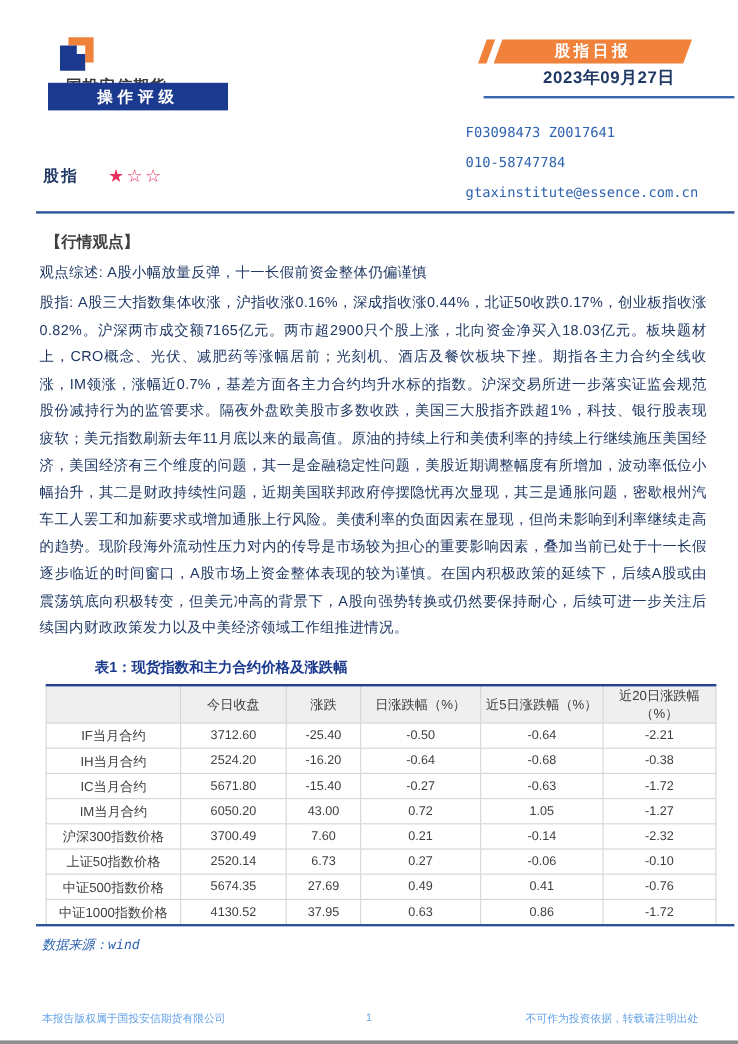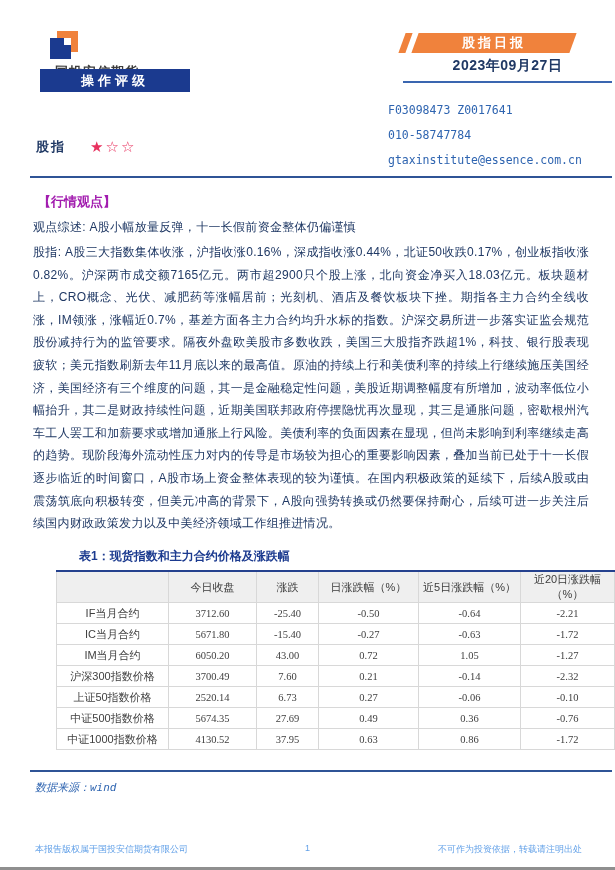--- a/index.html
+++ b/index.html
@@ -37,34 +37,34 @@
   }
   .rating-box span { color:#ffffff; font-size:13px; font-weight:bold; letter-spacing:4px; }
   .rating-row { position:absolute; left:36px; top:101px; display:flex; align-items:flex-end;margin-top:37px; }
   .rating-label { font-size:13px; font-weight:bold; color:#1f3864; letter-spacing:2px; }
   .rating-stars { margin-left:24px; font-size:15px; color:#e8325f; letter-spacing:2px; }
   .analyst { position:absolute; left:388px; top:92px; width:225px; }
   .analyst .name { font-size:12px; font-weight:bold; color:#1f3864; letter-spacing:1px; }
   .analyst .line { font-family:"DejaVu Sans Mono", monospace; font-size:11.5px; color:#2e64b0; margin-top:11px; }
   .divider { position:absolute; left:30px; top:176px; width:582px; height:2px; background:#2f5496; }
   
-  .sec-title { position:absolute; left:38px; top:193px; font-size:13px; font-weight:bold; color:#a21caf; }
+  .sec-title { position:absolute; left:38px; top:193px; font-size:13px; font-weight:bold; color:#404040; }
   .summary { position:absolute; left:33px; top:219px; width:556px; font-size:12px; color:#1f3864; letter-spacing:0.3px; }
   .body-text {
     position:absolute; left:33px; top:241px; width:556px;
     font-size:12px; line-height:22.6px; color:#1f3864; text-align:justify; letter-spacing:0.3px;
   }
   
   .tbl-title { position:absolute; left:31px; top:548px; font-size:12px; font-weight:bold; color:#1b3a8f;margin-left:48px; }
-  .tbl-wrap { position:absolute; left:40px; top:570px; width:558px;padding-left:16px; }
+  .tbl-wrap { position:absolute; left:22px; top:570px; width:558px;padding-left:16px; }
   table { width:558px; border-collapse:collapse; table-layout:fixed; border-top:2px solid #24418e; }
   th, td { border:1px solid #d8d8d8; text-align:center; font-weight:normal; }
   thead th { background:#efefef; height:30px; font-size:11px; color:#3d3d3d; }
   tbody td { height:21px; font-size:11px; color:#404040; }
-  tbody td:not(:first-child) { font-family:Liberation Serif, serif; font-size:10.5px; }
+  tbody td:not(:first-child) { font-family:Liberation Sans, sans-serif; font-size:10.5px; }
   .src-divider { position:absolute; left:30px; top:770px; width:582px; height:2px; background:#2f5496; }
   .src-text { position:absolute; left:35px; top:780px; font-size:11px; font-style:italic; color:#2e64b0; font-family:"DejaVu Sans Mono", monospace; }
   
   .footer { position:absolute; left:0; top:843px; width:615px; height:16px; }
   .footer .f-left { position:absolute; left:35px; font-size:9px; color:#63a1e8; }
   .footer .f-page { position:absolute; left:0; width:615px; text-align:center; font-size:9px; color:#63a1e8; }
   .footer .f-right { position:absolute; right:33px; font-size:9px; color:#63a1e8; }
 </style>
 </head>
 <body>
@@ -134,20 +134,28 @@
       <tbody>
           <tr>
             <td>IF当月合约</td>
             <td>3712.60</td>
             <td>-25.40</td>
             <td>-0.50</td>
             <td>-0.64</td>
             <td>-2.21</td>
           </tr>
           <tr>
+            <td>IH当月合约</td>
+            <td>2524.20</td>
+            <td>-16.20</td>
+            <td>-0.64</td>
+            <td>-0.68</td>
+            <td>-0.38</td>
+          </tr>
+          <tr>
             <td>IC当月合约</td>
             <td>5671.80</td>
             <td>-15.40</td>
             <td>-0.27</td>
             <td>-0.63</td>
             <td>-1.72</td>
           </tr>
           <tr>
             <td>IM当月合约</td>
             <td>6050.20</td>
@@ -170,21 +178,21 @@
             <td>6.73</td>
             <td>0.27</td>
             <td>-0.06</td>
             <td>-0.10</td>
           </tr>
           <tr>
             <td>中证500指数价格</td>
             <td>5674.35</td>
             <td>27.69</td>
             <td>0.49</td>
-            <td>0.36</td>
+            <td>0.41</td>
             <td>-0.76</td>
           </tr>
           <tr>
             <td>中证1000指数价格</td>
             <td>4130.52</td>
             <td>37.95</td>
             <td>0.63</td>
             <td>0.86</td>
             <td>-1.72</td>
           </tr>

